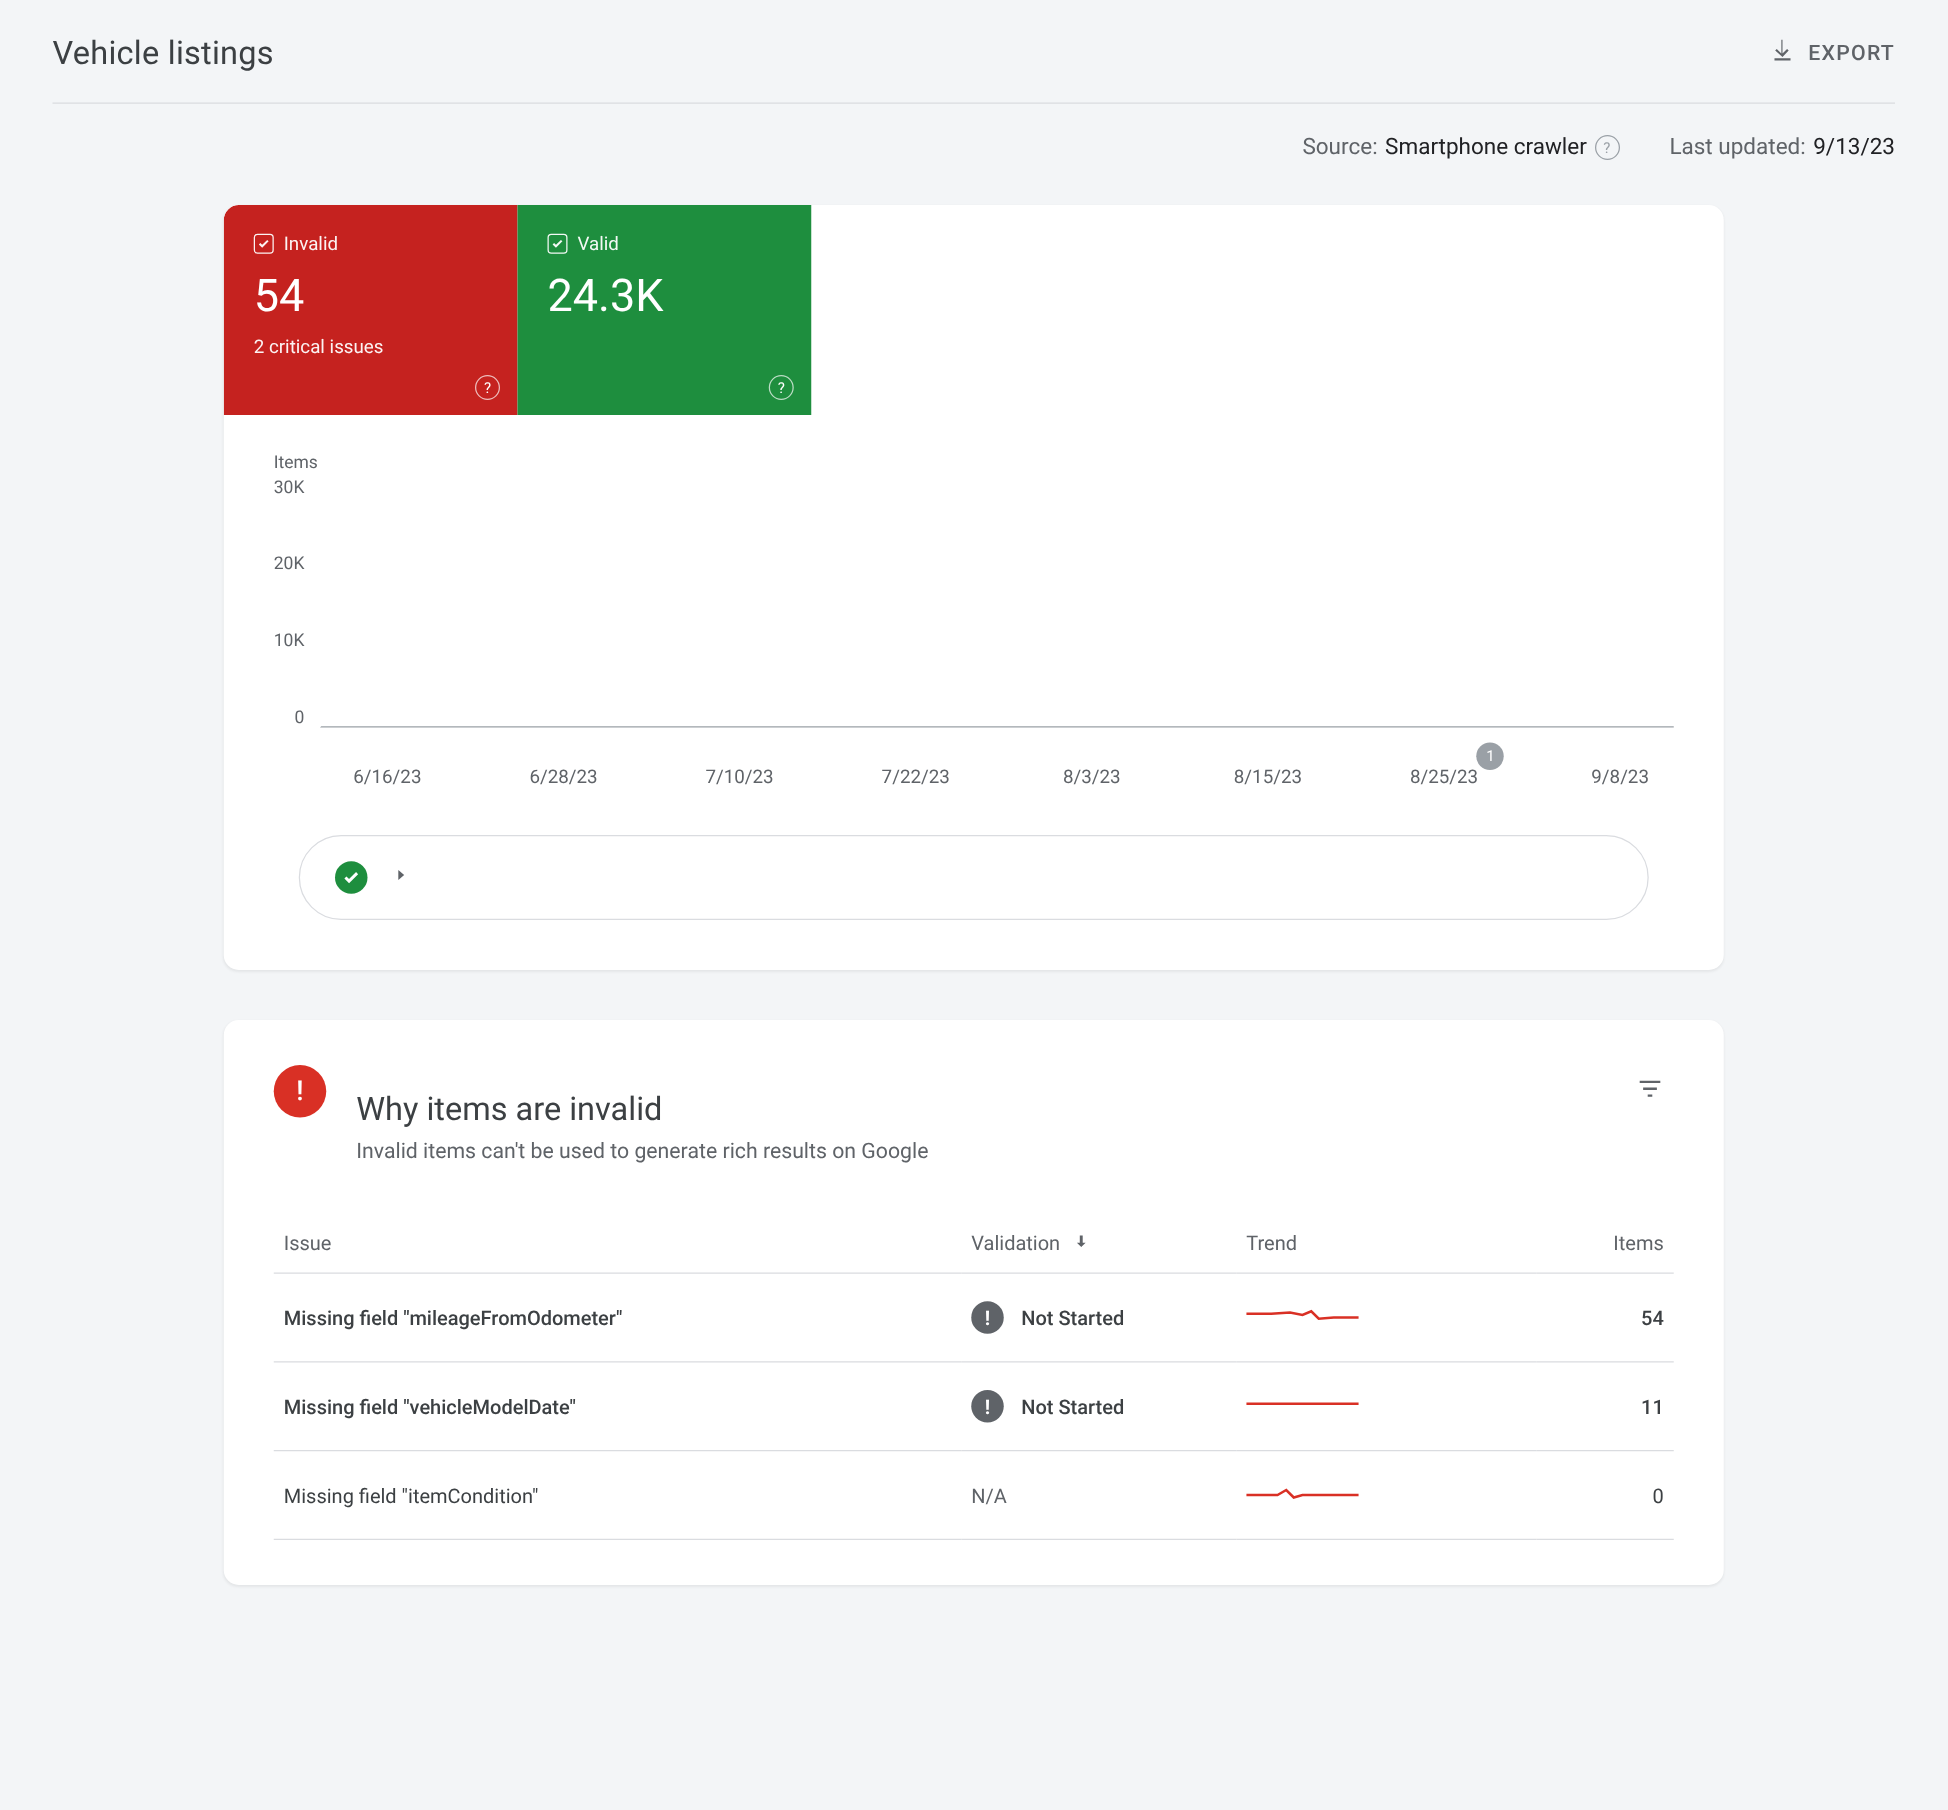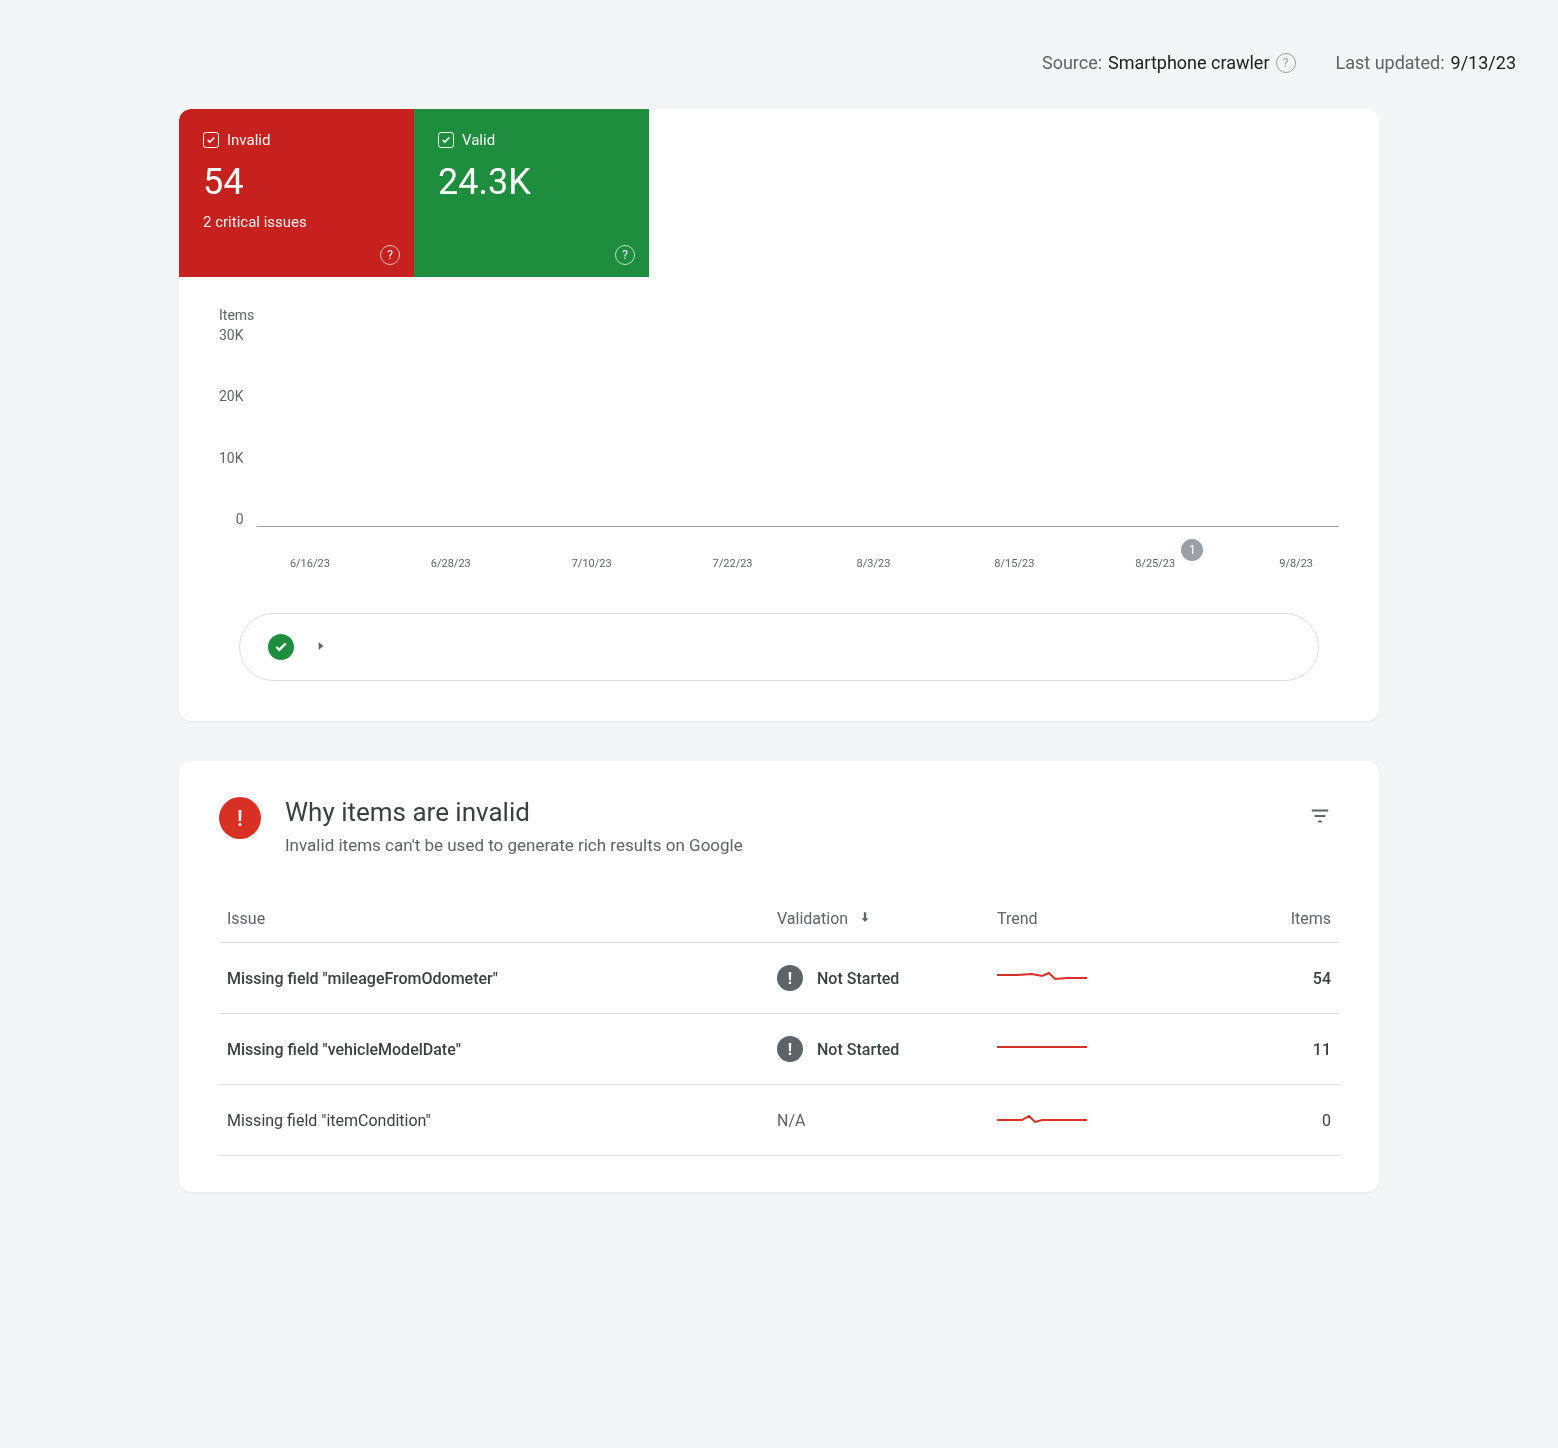--- a/index.html
+++ b/index.html
@@ -41,28 +41,28 @@
   .yaxis{display:flex;flex-direction:column;justify-content:space-between;align-items:flex-end;padding-right:12px;font-size:14px;color:var(--text-secondary);height:100%;}
   .plot{flex:1;position:relative;border-bottom:1px solid #9aa0a6;border-left:1px solid transparent;}
   .bars{position:absolute;inset:0;display:flex;align-items:flex-end;gap:1px;padding:0 2px;}
   .bar{flex:1;min-width:0;display:flex;flex-direction:column-reverse;}
   .bar-seg{width:100%;}
   .seg-valid{background:var(--green-bar);}
   .seg-invalid{background:var(--red);}
   .marker{position:absolute;top:6px;width:22px;height:22px;border-radius:50%;background:#9aa0a6;color:#fff;font-size:12px;display:flex;align-items:center;justify-content:center;transform:translateX(-50%);}
   .xaxis-wrap{position:relative;margin-left:48px;height:50px;margin-top:6px;}
   .xaxis{position:absolute;inset:0;}
-  .xtick{position:absolute;top:24px;font-size:11px;color:var(--text-secondary);transform:translateX(-50%);white-space:nowrap;}
+  .xtick{position:absolute;top:24px;font-size:15px;color:var(--text-secondary);transform:translateX(-50%);white-space:nowrap;}
   .view-valid{margin:30px 20px 0;border:1px solid var(--border);border-radius:40px;padding:20px 28px;display:flex;align-items:center;gap:20px;cursor:pointer;}
   .view-valid .txt{font-size:18px;color:#3c4043;flex:1;}
   .circle-check{width:26px;height:26px;border-radius:50%;background:var(--green);display:flex;align-items:center;justify-content:center;}
   .card-issues{margin-top:40px;padding:36px 40px;}
   .issues-head{display:flex;align-items:flex-start;gap:24px;}
   .badge-err{width:42px;height:42px;border-radius:50%;background:var(--red);color:#fff;display:flex;align-items:center;justify-content:center;font-size:22px;font-weight:500;flex-shrink:0;}
-  .issues-title{font-size:26px;color:#3c4043;}
+  .issues-title{font-size:26px;color:#3c4043;margin-top:21px;}
   .issues-sub{font-size:17px;color:var(--text-secondary);margin-top:8px;}
   .filter-icon{margin-left:auto;cursor:pointer;padding:8px;}
   .tbl{width:100%;margin-top:40px;border-collapse:collapse;}
   .tbl th{text-align:left;font-weight:400;color:var(--text-secondary);font-size:16px;padding:14px 8px;border-bottom:1px solid var(--border);}
   .tbl th.sortable{cursor:pointer;}
   .tbl td{padding:22px 8px;border-bottom:1px solid var(--border);font-size:16px;color:#3c4043;}
   .tbl tr.row{cursor:pointer;}
   .col-validation{width:220px;}
   .col-trend{width:240px;}
   .col-items{width:110px;text-align:right;}
@@ -73,20 +73,31 @@
   .pager{display:flex;align-items:center;justify-content:flex-end;gap:28px;padding:20px 8px 4px;color:var(--text-secondary);font-size:16px;}
   .pager .sel{display:flex;align-items:center;gap:10px;cursor:pointer;}
   .chev{cursor:pointer;padding:6px;color:#9aa0a6;}
   .chev.disabled{opacity:.4;cursor:default;}
 </style>
 </head>
 <body>
 
 <div class="page">
 
+  <div class="header">
+    <div class="title">Vehicle listings</div>
+    <div class="export-btn">
+      <span>
+        <svg width="22" height="22" viewBox="0 0 24 24" fill="#5f6368">
+            <path d="M5 20h14v-2H5v2zm7-18v12l4-4 1.4 1.4L12 17 5.6 11.4 7 10l4 4V2h2z"></path>
+          </svg>
+      </span>
+      <span>EXPORT</span>
+    </div>
+  </div>
 
   <div class="meta-row">
     <div class="meta-item">
       <span>Source:</span>
       <span class="dark">Smartphone crawler</span>
       <span class="help-icon">?</span>
     </div>
     <div class="meta-item">
       <span>Last updated:</span>
       <span class="dark">9/13/23</span>

